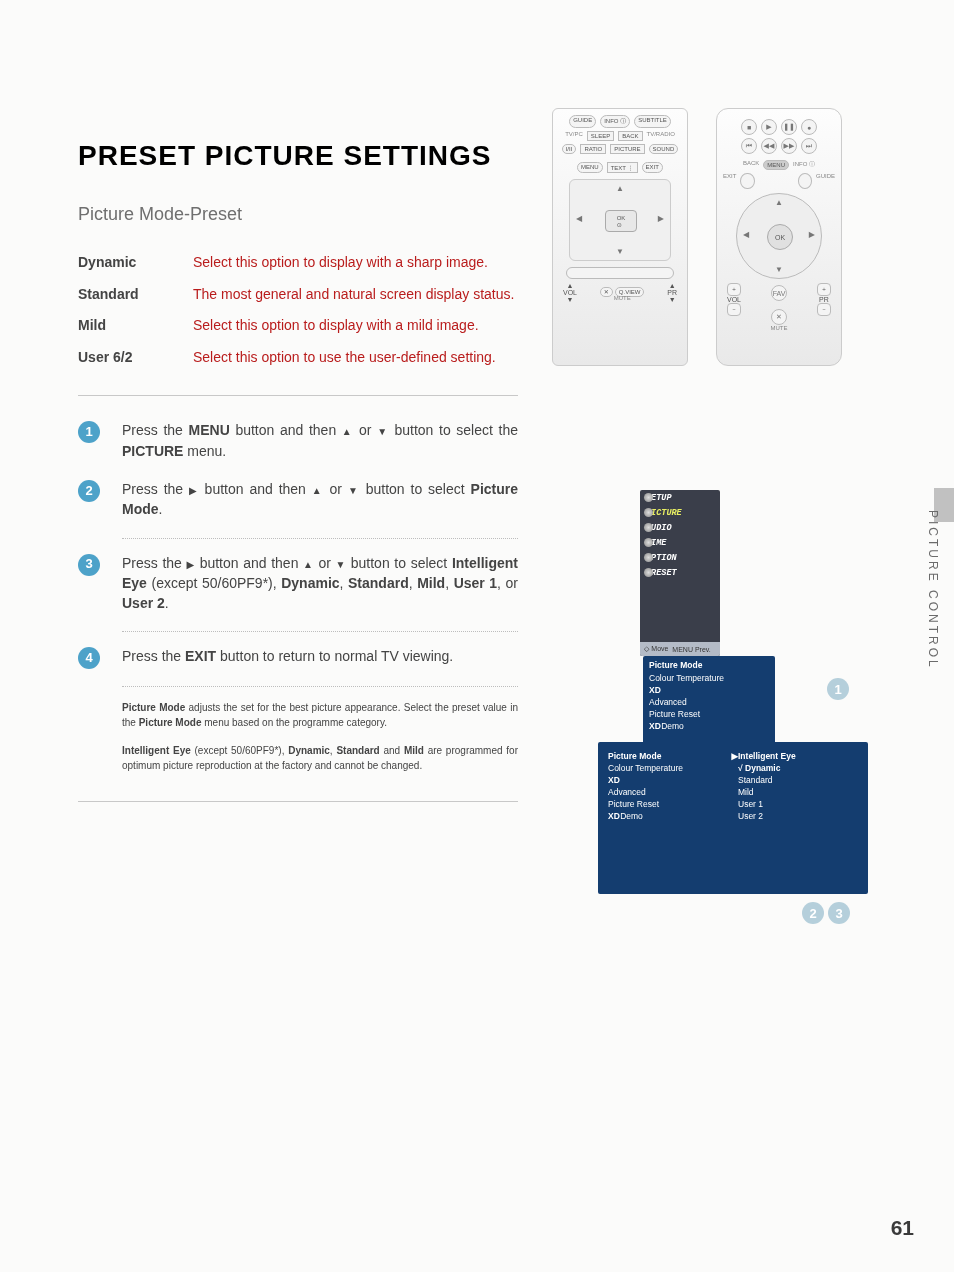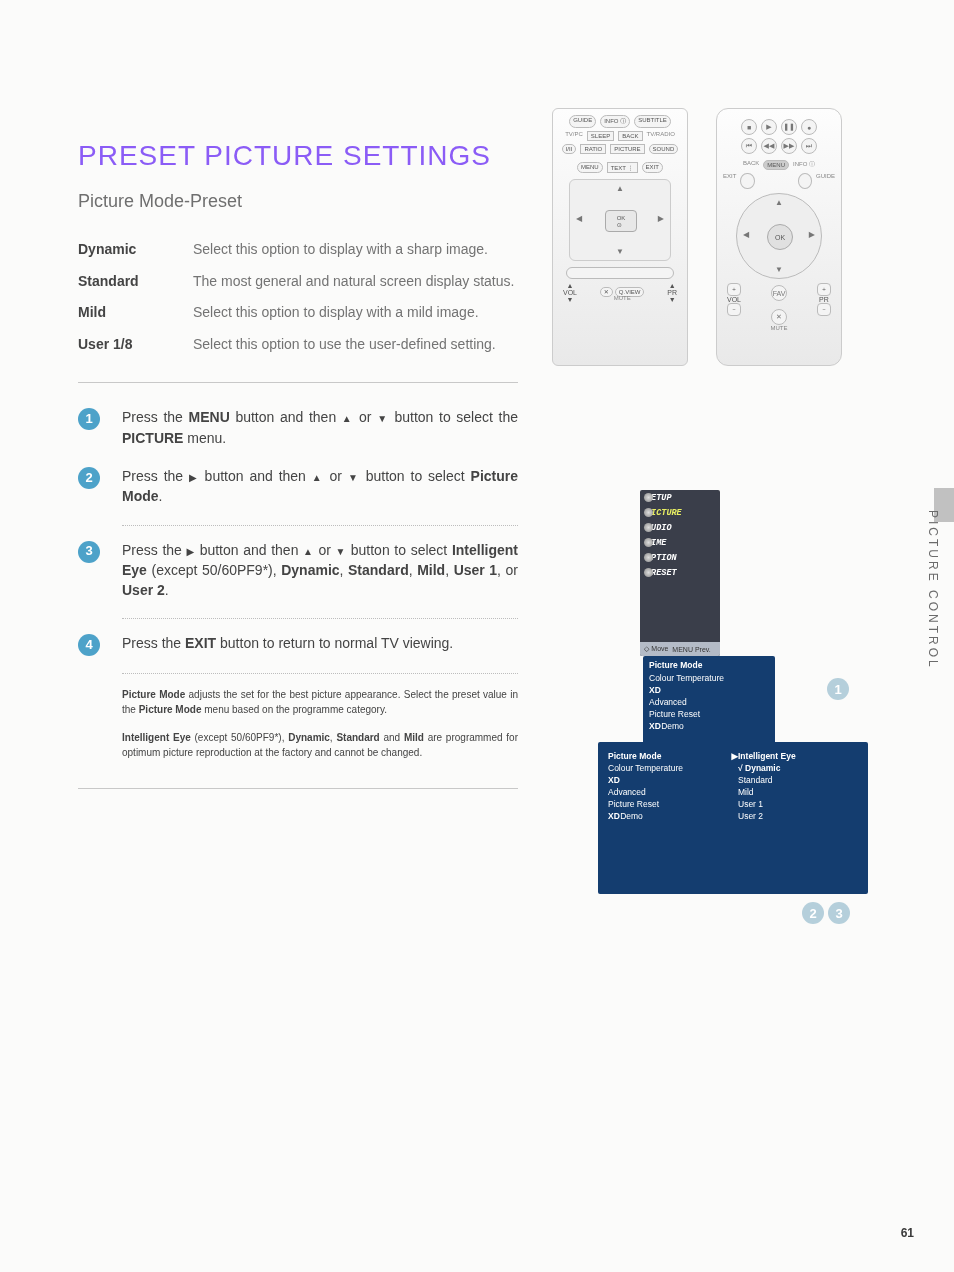--- a/index.html
+++ b/index.html
@@ -18,38 +18,38 @@
   }
   .main-col {
     position: absolute;
     left: 78px;
     top: 140px;
     width: 440px;
   }
   .title {
     font-size: 28px;
     letter-spacing: 1px;
-    color: #8b5cf6;
-    font-weight: 400;
-    margin-bottom: 19px;
+    color: #000000;
+    font-weight: 700;
+    margin-bottom: 32px;
   }
   .subtitle {
     font-size: 18px;
     color: #6f6f6f;
     font-weight: 400;
     margin-bottom: 28px;
   }
   .preset-table {
     width: 100%;
     font-size: 14px;
     line-height: 1.4;
   }
   .preset-row { display: flex; margin-bottom: 12px; }
   .preset-term { width: 115px; font-weight: 700; color:#444; }
-  .preset-desc { flex: 1; color:#737373; }
+  .preset-desc { flex: 1; color:#b91c1c; }
   .divider {
     border: none;
     border-top: 1px solid #c8c8c8;
     margin: 28px 0 24px 0;
   }
   .steps {  }
   .step {
     display: flex;
     margin-bottom: 18px;
     font-size: 14px;
@@ -195,21 +195,21 @@
 
   .osd-badges23 {
     position:absolute; left:802px; top:902px; display:flex; gap:4px;
   }
   .osd-badges23 .b {
     width:22px;height:22px;border-radius:11px;background:#b5cfdb;color:#fff;
     font-weight:700; display:inline-flex;align-items:center;justify-content:center;font-size:13px;
   }
 
   .page-number {
-    position:absolute; right:40px; bottom:32px; font-size:12px; font-weight:700; color:#3a3a3a;margin-top:12px;
+    position:absolute; right:40px; bottom:32px; font-size:21px; font-weight:700; color:#3a3a3a;margin-top:12px;
   }
   .xd::before { content:"X"; font-weight:700; }
   .xd::after  { content:"D"; font-weight:700; letter-spacing:-2px; }
 
 </style>
 </head>
 <body>
 
 <div class="page">
 
@@ -224,21 +224,21 @@
       </div>
       <div class="preset-row">
         <div class="preset-term">Standard</div>
         <div class="preset-desc">The most general and natural screen display status.</div>
       </div>
       <div class="preset-row">
         <div class="preset-term">Mild</div>
         <div class="preset-desc">Select this option to display with a mild image.</div>
       </div>
       <div class="preset-row">
-        <div class="preset-term">User 1/8</div>
+        <div class="preset-term">User 6/2</div>
         <div class="preset-desc">Select this option to use the user-defined setting.</div>
       </div>
     </div>
 
     <hr class="divider">
 
     <div class="steps">
 
       <div class="step">
         <span class="num-circle">1</span>

